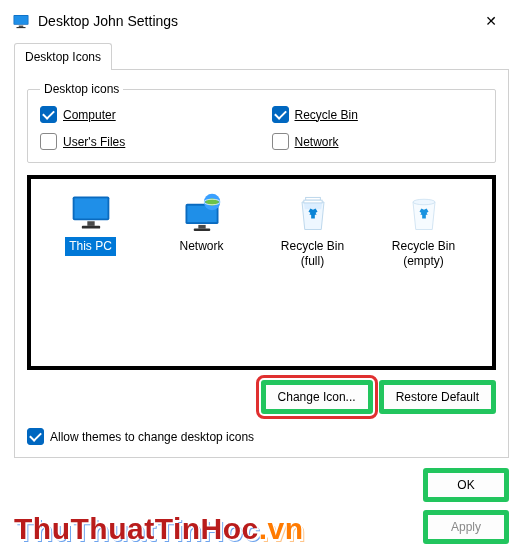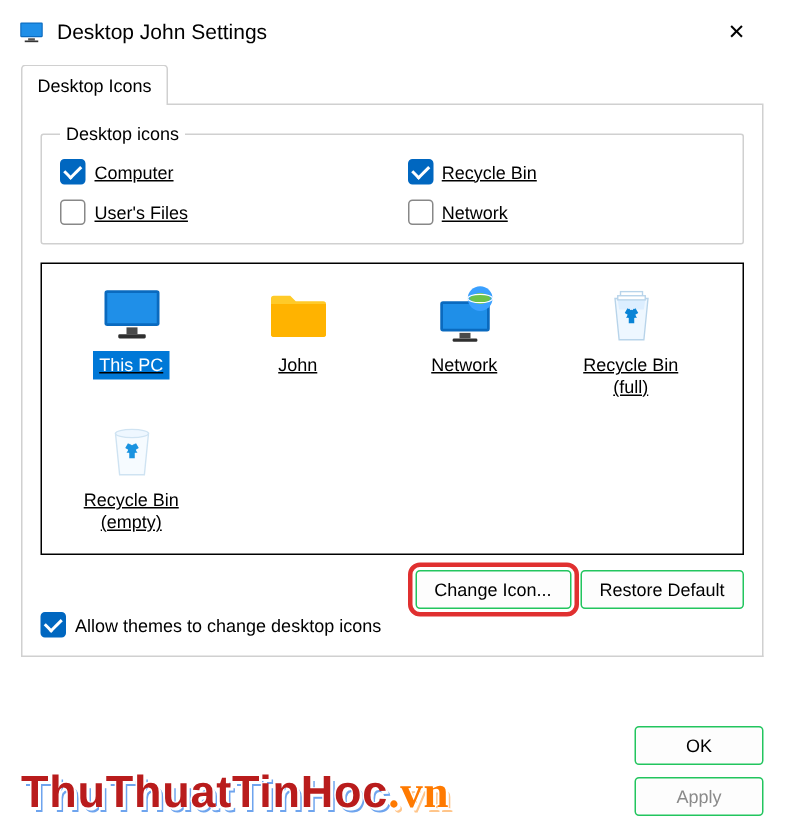--- a/index.html
+++ b/index.html
@@ -99,24 +99,23 @@
   }
   .cb.checked::after {
     content: "";
     width: 5px; height: 9px;
     border: solid #fff;
     border-width: 0 2px 2px 0;
     transform: rotate(45deg);
     margin-top: -2px;
   }
   .iconbox {
-    border: 1px solid #000000;
+    border: 4px solid #000000;
     padding: 10px 8px 8px 8px;
     min-height: 195px;
-    text-decoration: underline;
   }
   .iconrow {
     display: flex;
     gap: 8px;
     flex-wrap: wrap;
   }
   .iconitem {
     width: 103px;
     display: flex;
     flex-direction: column;
@@ -144,39 +143,39 @@
   }
   .btnrow {
     display: flex;
     justify-content: flex-end;
     gap: 6px;
     margin-top: 10px;
   }
   button.win {
     font: inherit;
     background: #fdfdfd;
-    border: 1px solid #22c55e;
+    border: 5px solid #22c55e;
     border-radius: 3px;
     padding: 5px 12px;
     min-width: 100px;
     cursor: pointer;
   }
   button.win:disabled {
     color: #8a8a8a;
     cursor: default;
   }
   .highlight-red {
     outline: 3px solid #e03030;
     outline-offset: 2px;
   }
   .allow-row {
     display: flex;
     align-items: center;
     gap: 6px;
-    margin-top: 2px;
+    margin-top: 14px;
   }
   .dlg-buttons {
     position: absolute;
     right: 14px;
     bottom: 10px;
     display: flex;
     gap: 8px;
     flex-direction: column;
   }
   .dlg-buttons button.win {
@@ -186,21 +185,21 @@
     position: absolute;
     left: 14px;
     bottom: 8px;
     font-family: Arial, sans-serif;
     font-weight: 900;
     font-size: 30px;
     letter-spacing: 0.5px;
     pointer-events: none;
   }
   .watermark .blue { color: #b91c1c; text-shadow: 2px 2px 0 #fff, -1px -1px 0 #fff, 3px 3px 0 #6ea4ee; }
-  .watermark .orange { color: #ff7a00; text-shadow: 2px 2px 0 #fff, -1px -1px 0 #fff, 3px 3px 0 #ffc58a; font-family: Liberation Serif, serif; }
+  .watermark .orange { color: #ff7a00; text-shadow: 2px 2px 0 #fff, -1px -1px 0 #fff, 3px 3px 0 #ffc58a; }
 </style>
 </head>
 <body>
 
 <div class="titlebar">
   <span class="app-icon">
     <svg viewBox="0 0 24 24" width="18" height="18">
       <rect x="2" y="4" width="20" height="13" rx="1" fill="#0a6abf"></rect>
       <rect x="3" y="5" width="18" height="11" fill="#1f8fe8"></rect>
       <rect x="9" y="18" width="6" height="2" fill="#555"></rect>
@@ -249,29 +248,20 @@
             <svg viewBox="0 0 48 48" width="44" height="44">
               <rect x="4" y="6" width="40" height="26" rx="2" fill="#0a6abf"></rect>
               <rect x="6" y="8" width="36" height="22" fill="#1f8fe8"></rect>
               <rect x="20" y="33" width="8" height="5" fill="#4a4a4a"></rect>
               <rect x="14" y="38" width="20" height="3" rx="1" fill="#2f2f2f"></rect>
             </svg>
           </span>
           <span class="label">This PC</span>
         </div>
 
-        <div class="iconitem">
-          <span class="glyph">
-            <svg viewBox="0 0 48 48" width="44" height="44">
-              <path d="M4 12 L4 38 Q4 40 6 40 L42 40 Q44 40 44 38 L44 16 Q44 14 42 14 L22 14 L18 10 L6 10 Q4 10 4 12 Z" fill="#ffca28"></path>
-              <path d="M4 16 L44 16 L44 38 Q44 40 42 40 L6 40 Q4 40 4 38 Z" fill="#ffb300"></path>
-            </svg>
-          </span>
-          <span class="label">John</span>
-        </div>
 
         <div class="iconitem">
           <span class="glyph">
             <svg viewBox="0 0 48 48" width="44" height="44">
               <rect x="6" y="14" width="36" height="22" rx="2" fill="#0a6abf"></rect>
               <rect x="8" y="16" width="32" height="18" fill="#1f8fe8"></rect>
               <rect x="20" y="37" width="8" height="4" fill="#4a4a4a"></rect>
               <rect x="15" y="41" width="18" height="2.5" rx="1" fill="#2f2f2f"></rect>
               <circle cx="35" cy="12" r="9" fill="#3aa0ff"></circle>
               <path d="M27 12 Q35 4 43 12 Q35 20 27 12 Z" fill="#6cc24a"></path>

